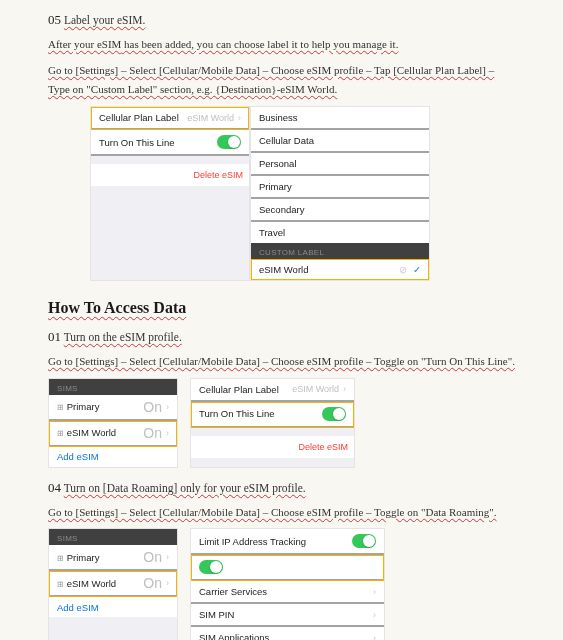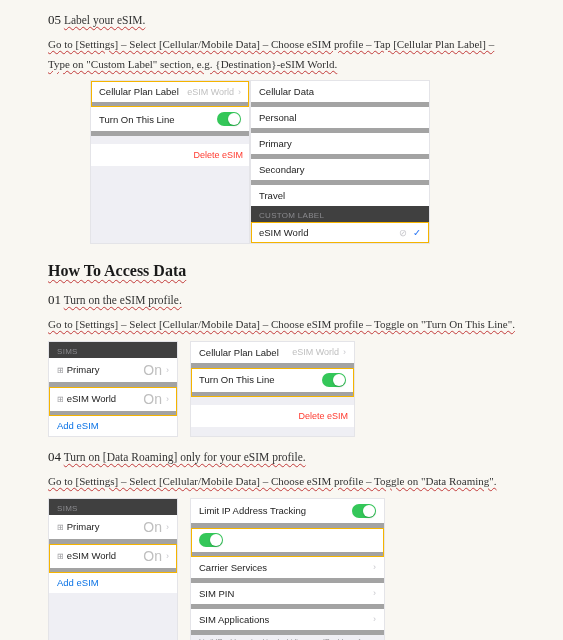--- a/index.html
+++ b/index.html
@@ -64,21 +64,21 @@
     border: 1px solid #e4e4e8;
     font-family: -apple-system, "Helvetica Neue", Arial, sans-serif;
     font-size: 9.5px;
     color: #222;
   }
   .ss-row {
     display: flex;
     align-items: center;
     padding: 5px 8px;
     background: #fff;
-    border-bottom: 5px solid #a3a3a3;
+    border-bottom: 2px solid #a3a3a3;
     min-height: 20px;
   }
   .ss-row:last-child { border-bottom: none; }
   .ss-label { flex: 1; }
   .ss-value { color: #bfbfbf; font-size: 9px; }
   .chev { color: #c7c7cc; margin-left: 4px; font-size: 9px; }
   .ss-section-h {
     color: #8a8a8e; font-size: 8px;
     padding: 5px 8px 2px; text-transform: uppercase;
     letter-spacing: 0.3px;
@@ -126,38 +126,42 @@
 <body>
 
 <div class="container">
 
   <div class="step-line">
     <span class="step-num">05</span>
     <span> </span>
     <span class="step-title">Label your eSIM.</span>
   </div>
   <div class="instruction">
+    <span class="w">After your </span><span class="w">eSIM</span><span class="w"> has been added, you can choose label it to help you manage it.</span>
+  </div>
+  <div class="instruction">
     <span class="w">Go to [Settings] – Select [Cellular/Mobile Data] – Choose eSIM profile – Tap [Cellular Plan Label] – Type on "Custom Label" section, e.g. {Destination}-eSIM World.</span>
   </div>
 
   <div class="s05-wrap">
     <div class="screenshot s05-left">
       <div class="ss-row highlight">
         <span class="ss-label">Cellular Plan Label</span>
         <span class="ss-value">eSIM World</span>
         <span class="chev">›</span>
       </div>
       <div class="ss-row">
         <span class="ss-label">Turn On This Line</span>
         <span class="toggle"></span>
       </div>
       <div class="delete-row">Delete eSIM</div>
     </div>
     <div class="screenshot s05-right">
       <div class="group">
+        <div class="ss-row">Business</div>
         <div class="ss-row">Cellular Data</div>
         <div class="ss-row">Personal</div>
         <div class="ss-row">Primary</div>
         <div class="ss-row">Secondary</div>
         <div class="ss-row">Travel</div>
       </div>
       <div class="ss-section-h">CUSTOM LABEL</div>
       <div class="ss-row highlight">
         <span class="ss-label" style="color:#222;">eSIM World</span>
         <span class="gray-chev">⊘</span>

